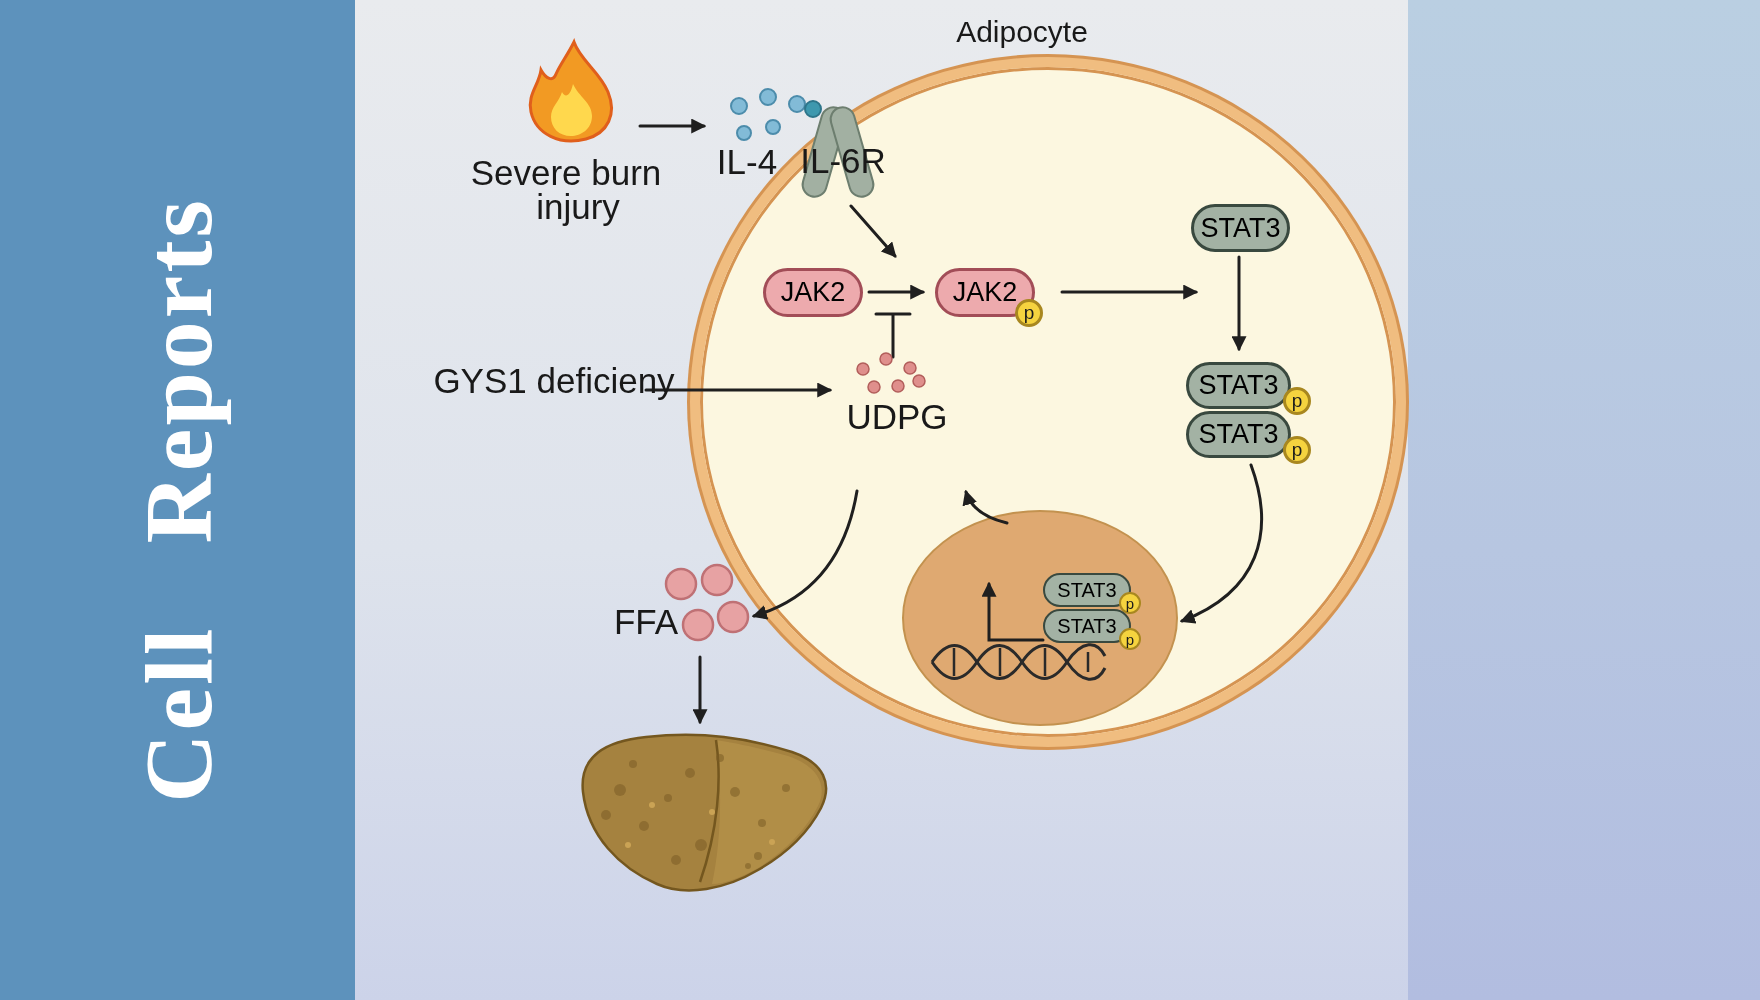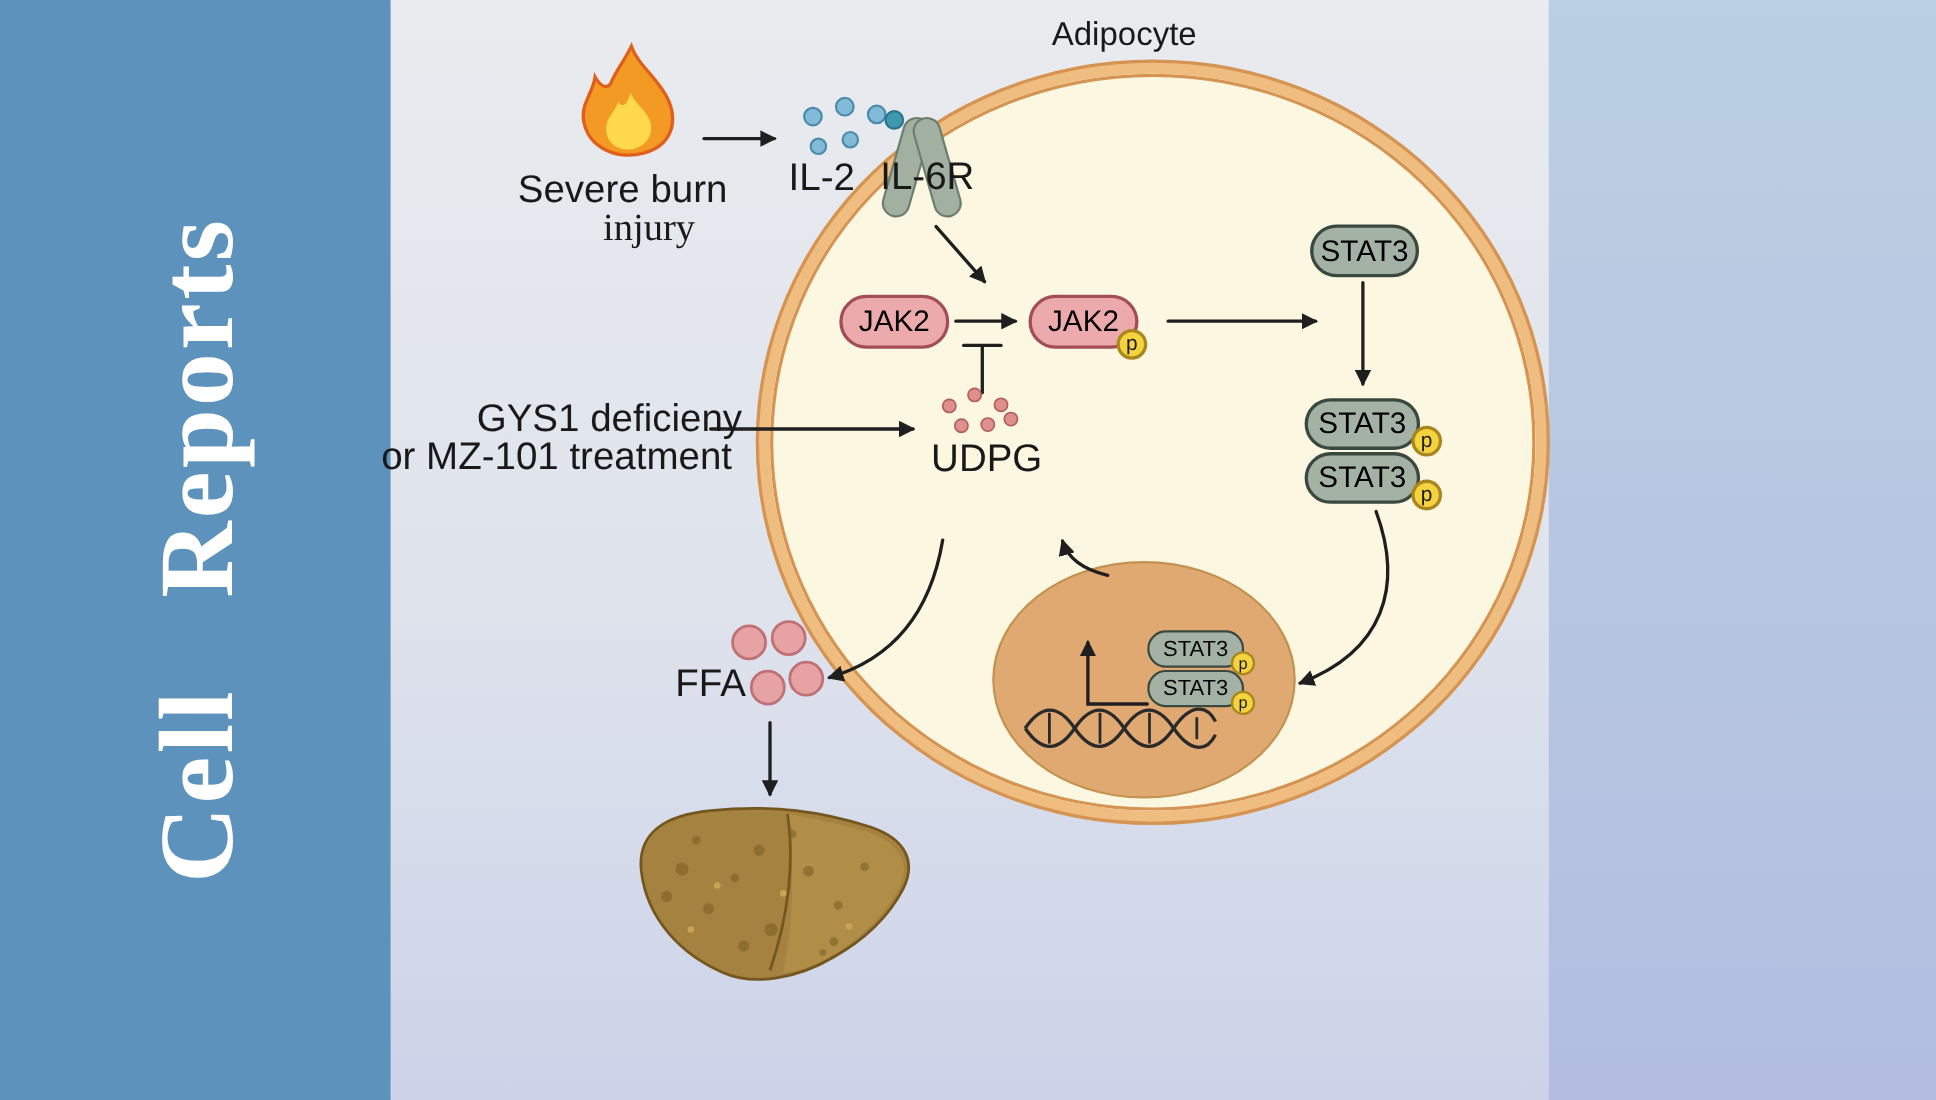--- a/index.html
+++ b/index.html
@@ -164,25 +164,24 @@
         <circle cx="652" cy="805" r="3"></circle>
           <circle cx="712" cy="812" r="3"></circle>
         <circle cx="772" cy="842" r="3"></circle>
           <circle cx="628" cy="845" r="3"></circle>
       </g>
     </g>
   </svg>
 
   <div class="label" style="left:1022px; top:14px; font-size:30px;">Adipocyte</div>
   <div class="label" style="left:566px; top:152px;">Severe burn</div>
-  <div class="label" style="left:590px; top:186px;font-family:Liberation Serif, serif;">injury</div>
-  <div class="label" style="left:747px; top:141px;">IL-2</div>
+  <div class="label" style="left:578px; top:186px;">injury</div>
+  <div class="label" style="left:747px; top:141px;">IL-4</div>
   <div class="label" style="left:843px; top:140px;">IL-6R</div>
   <div class="label" style="left:526px; top:360px;margin-left:28px;">GYS1 deficieny</div>
-  <div class="label" style="left:506px; top:394px;">or MZ-101 treatment</div>
   <div class="label" style="left:897px; top:396px;">UDPG</div>
   <div class="label" style="left:646px; top:601px;">FFA</div>
 
   <div class="pill pill-pink" style="left:763px; top:268px; width:100px; height:49px;">
     <span>JAK2</span>
   </div>
 
   <div class="pill pill-pink" style="left:935px; top:268px; width:100px; height:49px;">
     <span>JAK2</span>
   </div>

